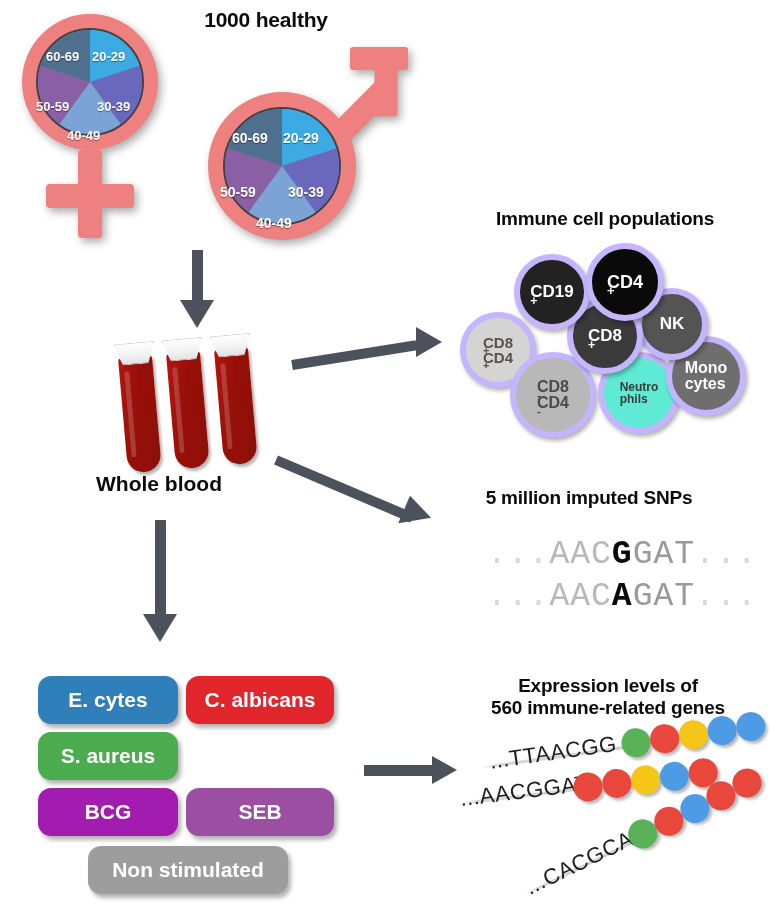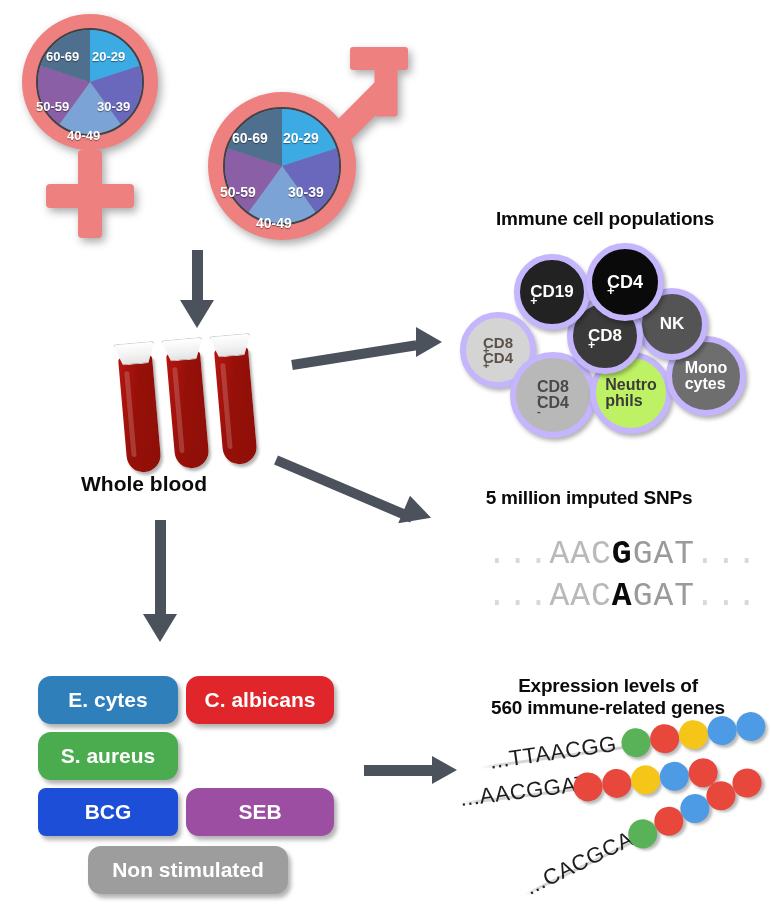--- a/index.html
+++ b/index.html
@@ -79,20 +79,21 @@
               letter-spacing:0.5px;}
   .bead{position:absolute;border-radius:50%;
         box-shadow:2px 3px 3px rgba(0,0,0,.28);}
 </style>
 </head>
 <body>
 
 <div class="stage">
 
   <div class="abs heading" id="title-individuals">
+    <div>1000 healthy</div>
   </div>
 
   <div class="abs sym" style="left:8px;top:8px;width:190px;height:240px;">
 
     <div class="f-stem" style="left:70px;top:142px;width:24px;height:88px;border-radius:4px;"></div>
     <div class="f-stem" style="left:38px;top:176px;width:88px;height:24px;border-radius:4px;"></div>
 
     <div class="ring" style="left:14px;top:6px;width:136px;height:136px;"></div>
 
     <div class="pie-wrap" id="pie-female" style="left:28px;top:20px;width:108px;height:108px;">
@@ -152,21 +153,21 @@
       <div class="tube-body"></div>
         <div class="tube-gloss"></div>
         <div class="tube-neck"></div>
     </div>
     <div class="tube" style="left:102px;top:10px;transform:rotate(-5deg);">
       <div class="tube-body"></div>
         <div class="tube-gloss"></div>
         <div class="tube-neck"></div>
     </div>
   </div>
-  <div class="label-blood" style="left:81px;top:472px;">Whole blood</div>
+  <div class="label-blood" style="left:96px;top:472px;">Whole blood</div>
 
   <div class="abs">
     <div class="arrow-line" style="left:292px;top:360px;width:126px;height:10px;transform:rotate(-9deg);"></div>
     <div class="arrow-head" style="left:416px;top:327px;
          border-top:15px solid transparent;border-bottom:15px solid transparent;
          border-left:26px solid #4c525c;"></div>
   </div>
 
   <div class="abs">
     <div class="arrow-line" style="left:276px;top:455px;width:148px;height:10px;transform:rotate(23deg);"></div>
@@ -197,21 +198,21 @@
 
     <div class="cell" style="left:70px;top:112px;width:86px;height:86px;background:#b8b8b8;color:#4a4a4a;font-size:16px;">
       <div>
         <span>CD8</span>
           <span class="sup">-</span>
         <span>CD4</span>
           <span class="sup">-</span>
       </div>
     </div>
 
-    <div class="cell" style="left:150px;top:112px;width:82px;height:82px;background:#bef264;color:#3b3b3b;font-size:16px;">
+    <div class="cell" style="left:158px;top:112px;width:82px;height:82px;background:#5eead4;color:#3b3b3b;font-size:12px;">
       <div>
         <span>Neutro</span>
         <span>phils</span>
       </div>
     </div>
 
     <div class="cell" style="left:226px;top:96px;width:80px;height:80px;background:#6e6e6e;color:#ffffff;font-size:16px;">
       <div>
         <span>Mono</span>
         <span>cytes</span>
@@ -258,21 +259,21 @@
 
   <div class="pill" style="left:38px;top:676px;width:140px;height:48px;background:#2e7fba;">
     <span>E. cytes</span>
   </div>
   <div class="pill" style="left:186px;top:676px;width:148px;height:48px;background:#e1262b;">
     <span>C. albicans</span>
   </div>
   <div class="pill" style="left:38px;top:732px;width:140px;height:48px;background:#4aac4e;">
     <span>S. aureus</span>
   </div>
-  <div class="pill" style="left:38px;top:788px;width:140px;height:48px;background:#1d4ed8;border-radius:8px;">
+  <div class="pill" style="left:38px;top:788px;width:140px;height:48px;background:#a21caf;">
     <span>BCG</span>
   </div>
   <div class="pill" style="left:186px;top:788px;width:148px;height:48px;background:#9c4ea3;">
     <span>SEB</span>
   </div>
   <div class="pill" style="left:88px;top:846px;width:200px;height:48px;background:#9d9d9d;">
     <span>Non stimulated</span>
   </div>
 
   <div class="abs">

